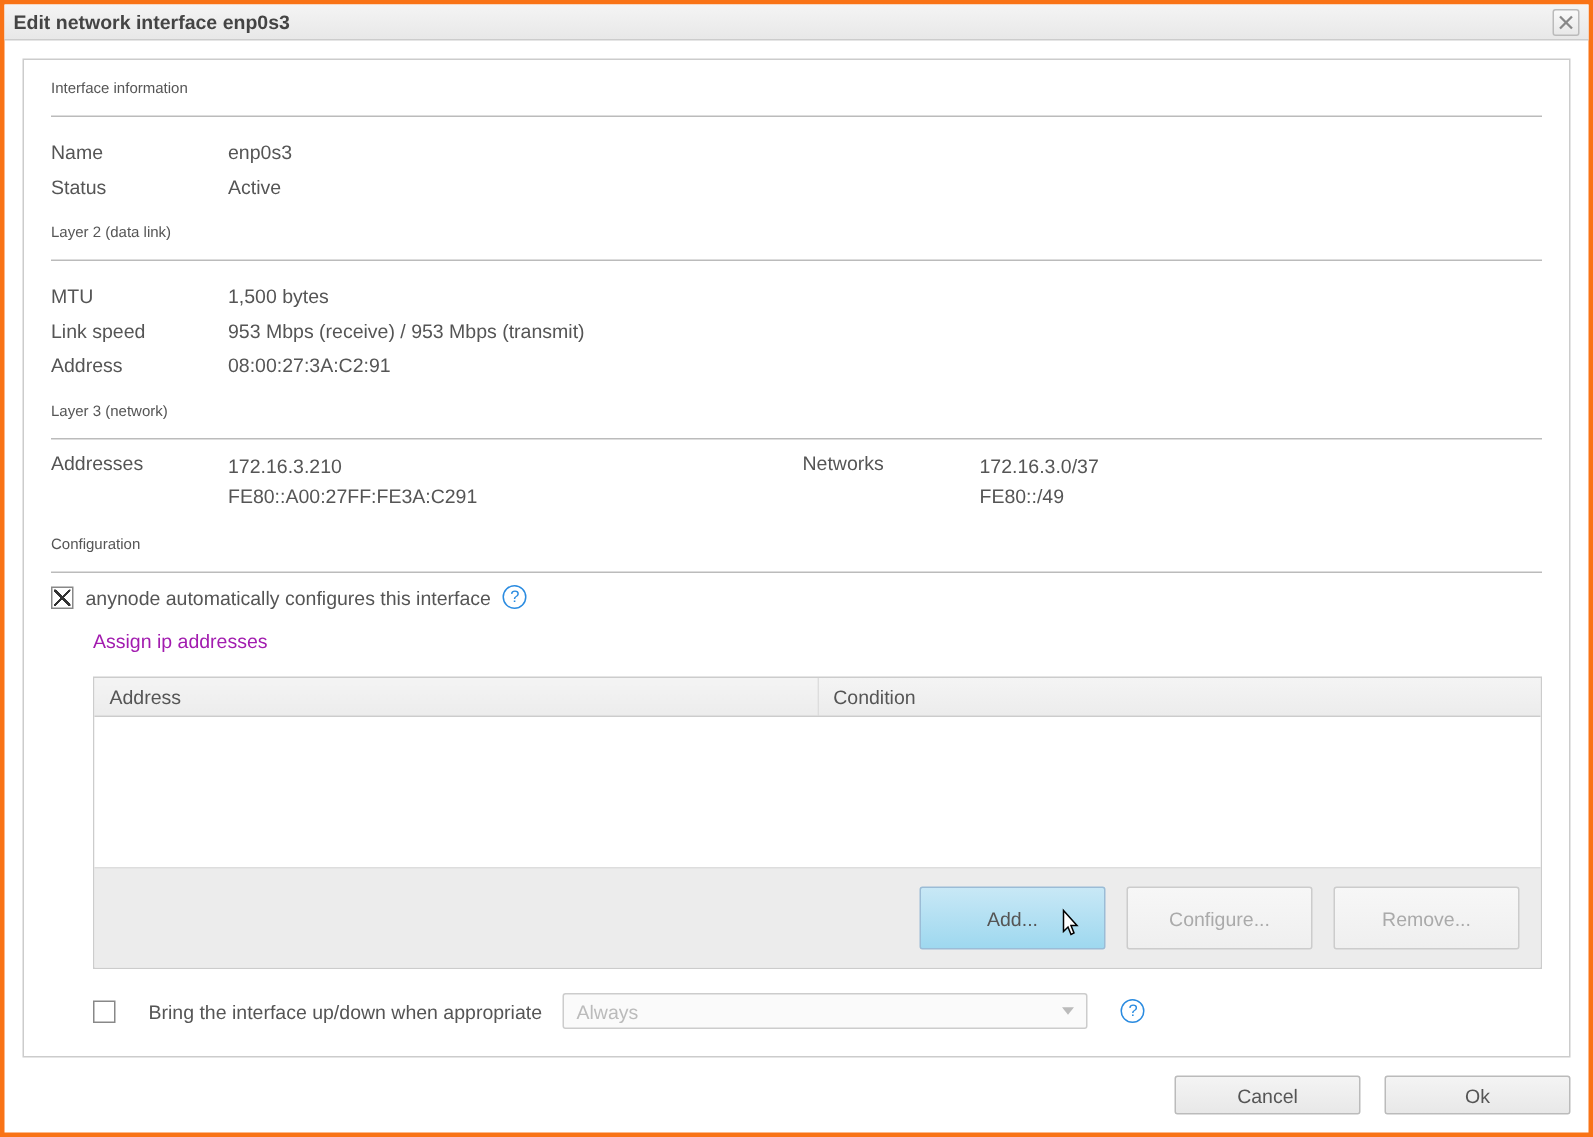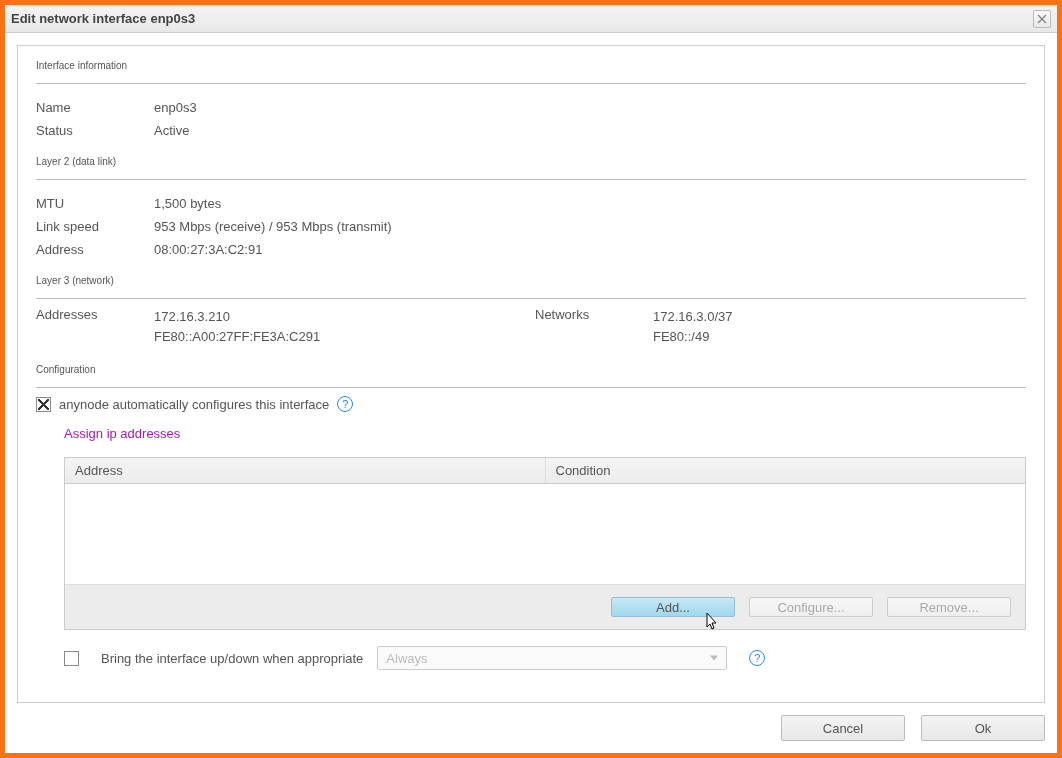--- a/index.html
+++ b/index.html
@@ -6,21 +6,21 @@
   html, body {
     margin: 0; padding: 0;
     font-family: Arial, Helvetica, sans-serif;
     font-size: 13px;
     color: #555;
     background: #fff;
   }
   .window {
     width: 1062px;
     height: 758px;
-    border: 5px solid #f97316;
+    border: 3px solid #f97316;
     background: #fff;
     display: flex;
     flex-direction: column;
   }
   .titlebar {
     height: 28px;
     background: linear-gradient(#f4f4f4, #e8e8e8);
     border-bottom: 1px solid #ccc;
     display: flex;
     align-items: center;
@@ -154,21 +154,21 @@
   .ip-table-footer {
     background: #ececec;
     border-top: 1px solid #ddd;
     padding: 12px 14px;
     display: flex;
     justify-content: flex-end;
     gap: 14px;
   }
   .btn {
     min-width: 124px;
-    height: 20px;
+    height: 42px;
     border: 1px solid #9bbcd6;
     background: linear-gradient(#c8e8f6, #9ed8ef);
     color: #555;
     font-size: 13px;
     border-radius: 2px;
     cursor: pointer;
     position: relative;
   }
   .btn.disabled {
     border: 1px solid #ccc;

